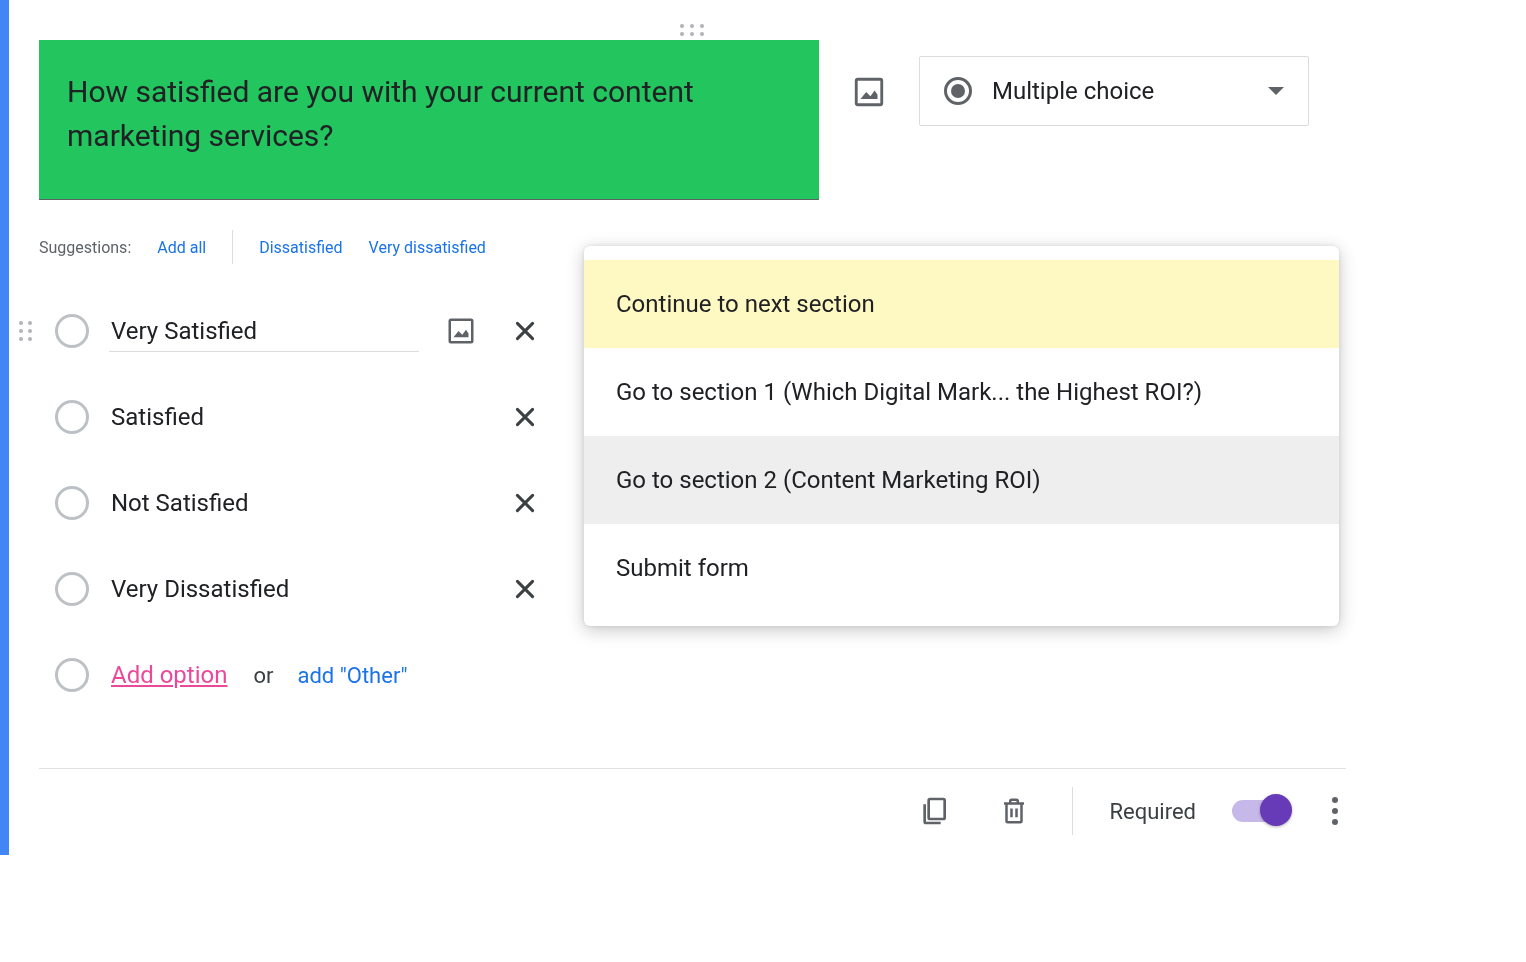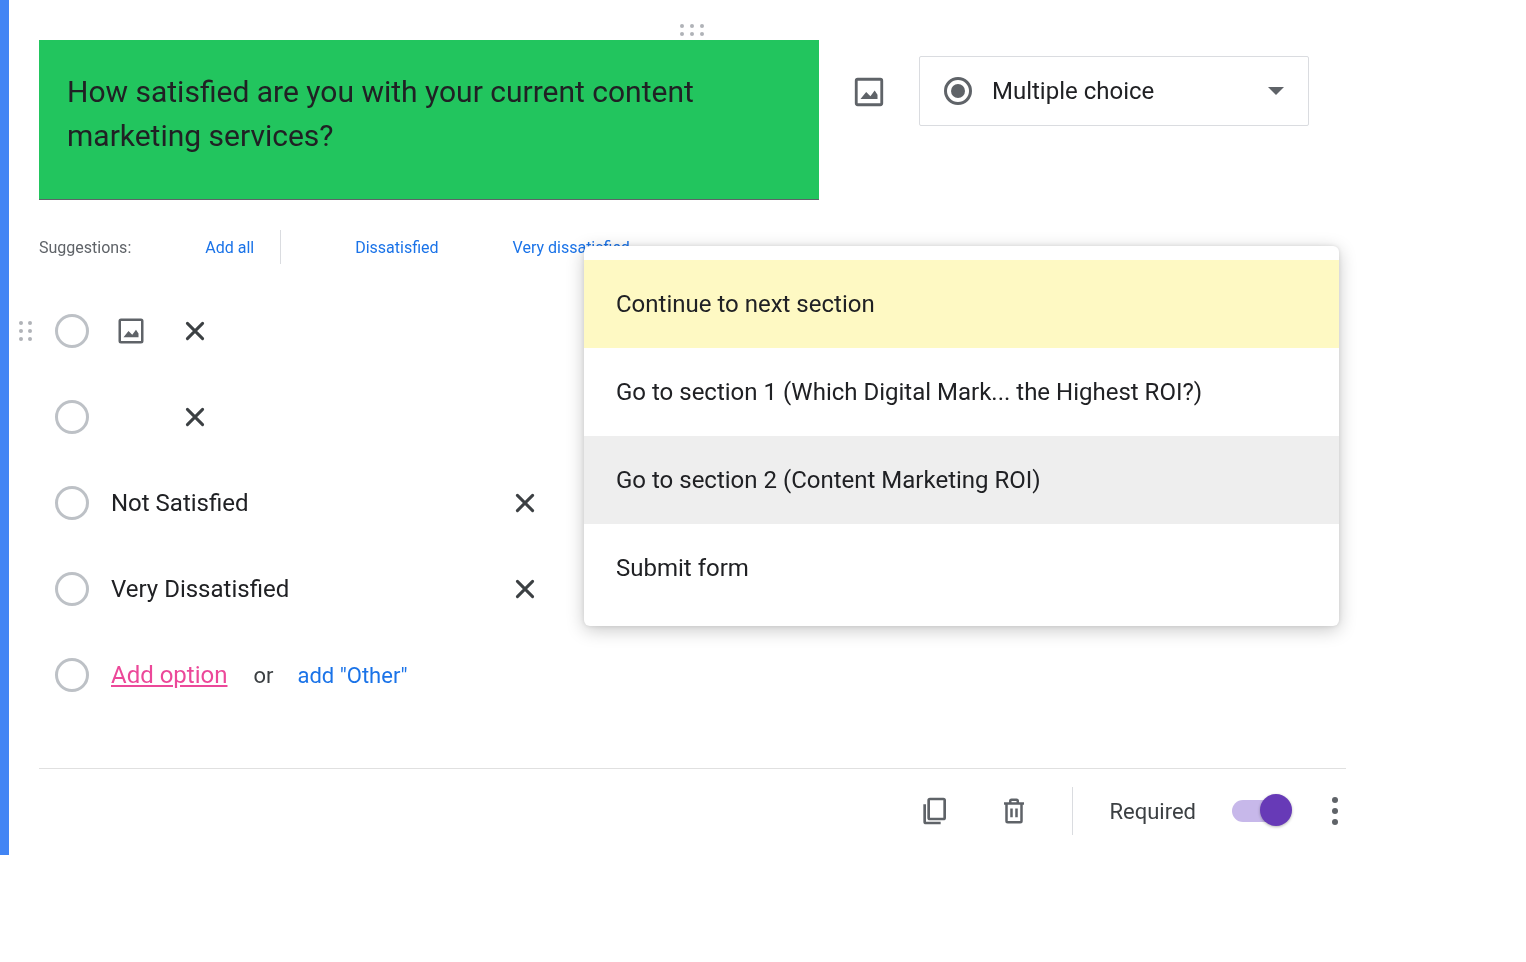--- a/index.html
+++ b/index.html
@@ -83,21 +83,21 @@
     border-top: 8px solid #5f6368;
   }
   .suggestions {
     display: flex;
     align-items: center;
     gap: 26px;
     padding: 30px 0 0 30px;
     font-size: 16px;
     color: #5f6368;
   }
-  .link { color: #1a73e8; cursor: pointer; margin-left: 48px; }
+  .link { color: #1a73e8; cursor: pointer; }
   .vbar { width: 1px; height: 34px; background: #dadce0; }
   .options {
     padding: 24px 0 0 8px;
   }
   .opt-row {
     display: flex;
     align-items: center;
     height: 86px;
     gap: 20px;
     padding-left: 2px;
@@ -246,20 +246,21 @@
     <div class="opt-row first">
       <div class="row-drag">
         <span></span>
           <span></span>
           <span></span>
           <span></span>
           <span></span>
           <span></span>
       </div>
       <div class="radio-circle"></div>
+      <div class="opt-label">Very Satisfied</div>
       <div class="img-btn">
         <svg width="30" height="30" viewBox="0 0 24 24" fill="none" stroke="#5f6368" stroke-width="2">
           <rect x="3" y="3" width="18" height="18" rx="1"></rect>
           <path d="M6 17 L10 12 L13 15 L16 11 L18 14 L18 17 Z" fill="#5f6368" stroke="none"></path>
         </svg>
       </div>
       <div class="x-btn">
         <svg width="26" height="26" viewBox="0 0 24 24" stroke="#3c4043" stroke-width="2.8" stroke-linecap="round">
           <path d="M5 5 L19 19 M19 5 L5 19"></path>
         </svg>
@@ -269,20 +270,21 @@
     <div class="opt-row">
       <div class="row-drag">
           <span></span>
           <span></span>
           <span></span>
           <span></span>
           <span></span>
           <span></span>
         </div>
       <div class="radio-circle"></div>
+      <div class="opt-label">Satisfied</div>
       <div class="img-btn"></div>
       <div class="x-btn">
         <svg width="26" height="26" viewBox="0 0 24 24" stroke="#3c4043" stroke-width="2.8" stroke-linecap="round">
             <path d="M5 5 L19 19 M19 5 L5 19"></path>
           </svg>
       </div>
     </div>
 
     <div class="opt-row">
       <div class="row-drag">

